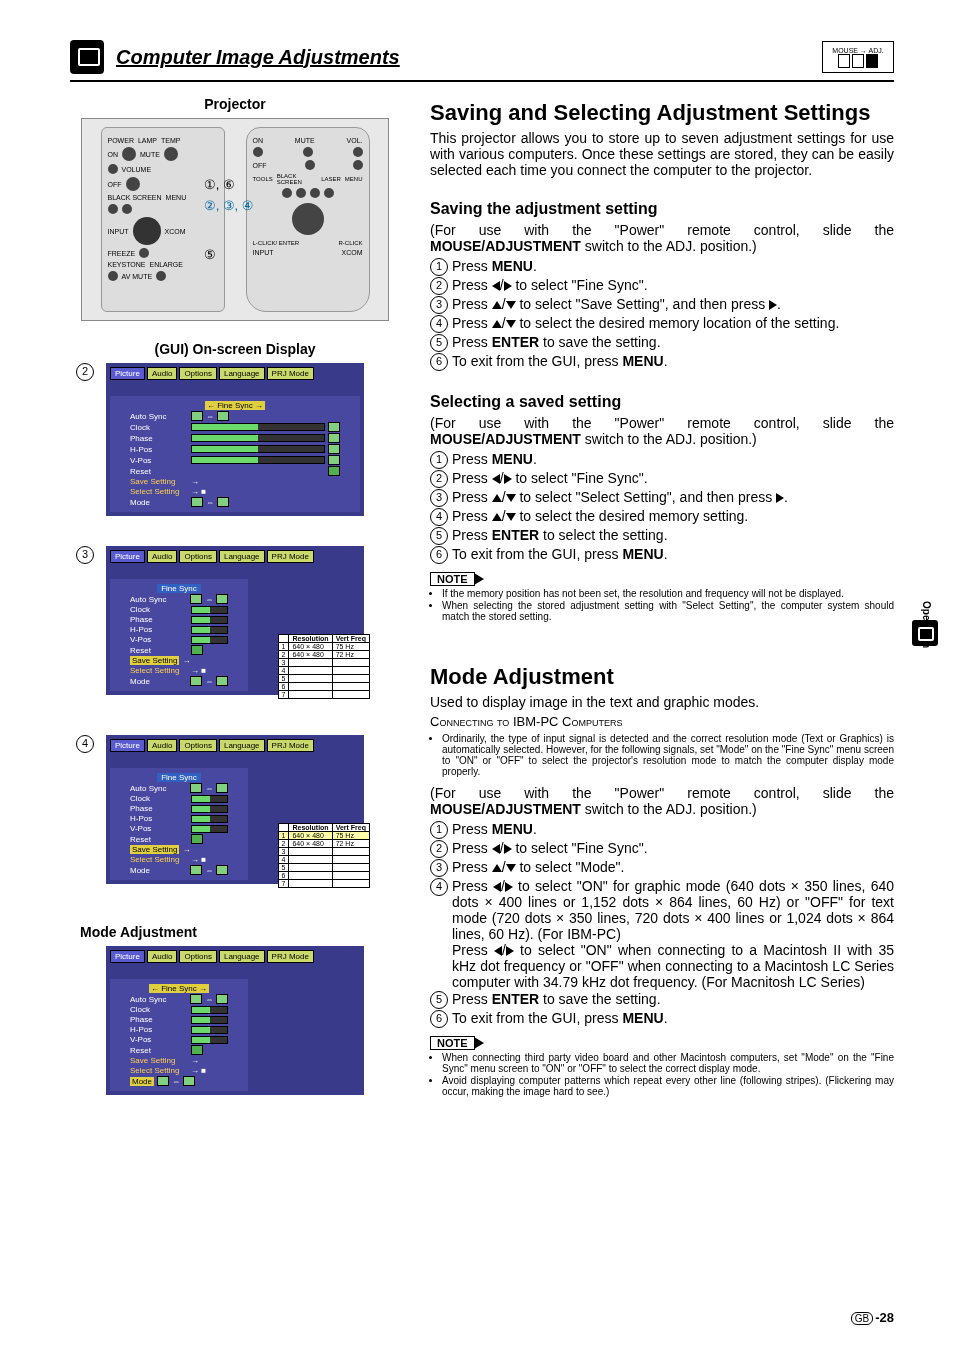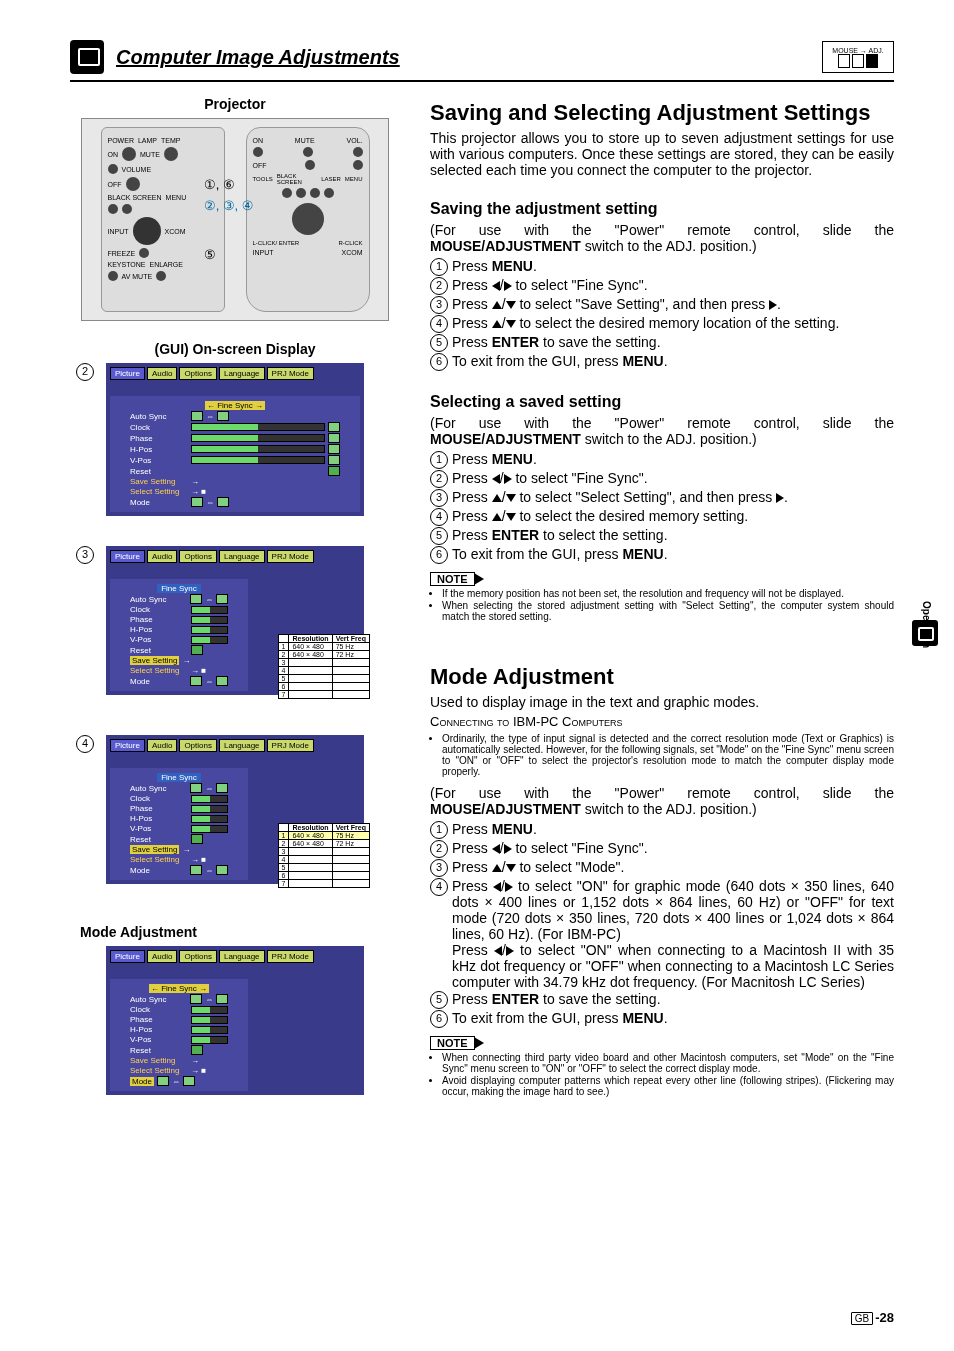--- a/index.html
+++ b/index.html
@@ -86,21 +86,21 @@
   }
   .side-icon{
     position:absolute;
     right:16px;
     top:620px;
     width:26px;height:26px;
     background:#000;border-radius:3px;
   }
   .side-icon::after{content:"";position:absolute;left:6px;top:7px;width:12px;height:10px;border:2px solid #fff;border-radius:2px;}
   .pg-foot{ position:absolute; right:60px; bottom:26px; font-size:13px;}
-  .gb{border:1px solid #000;border-radius:1px;padding:0 3px;font-size:10px;margin-right:2px;}
+  .gb{border:1px solid #000;border-radius:6px;padding:0 3px;font-size:10px;margin-right:2px;}
   
   .osd {
     background:#3a3a8a;
     color:#fff;
     width:250px;
     margin:0 auto 30px auto;
     padding:4px;
     font-size:9px;
     position:relative;
   }

